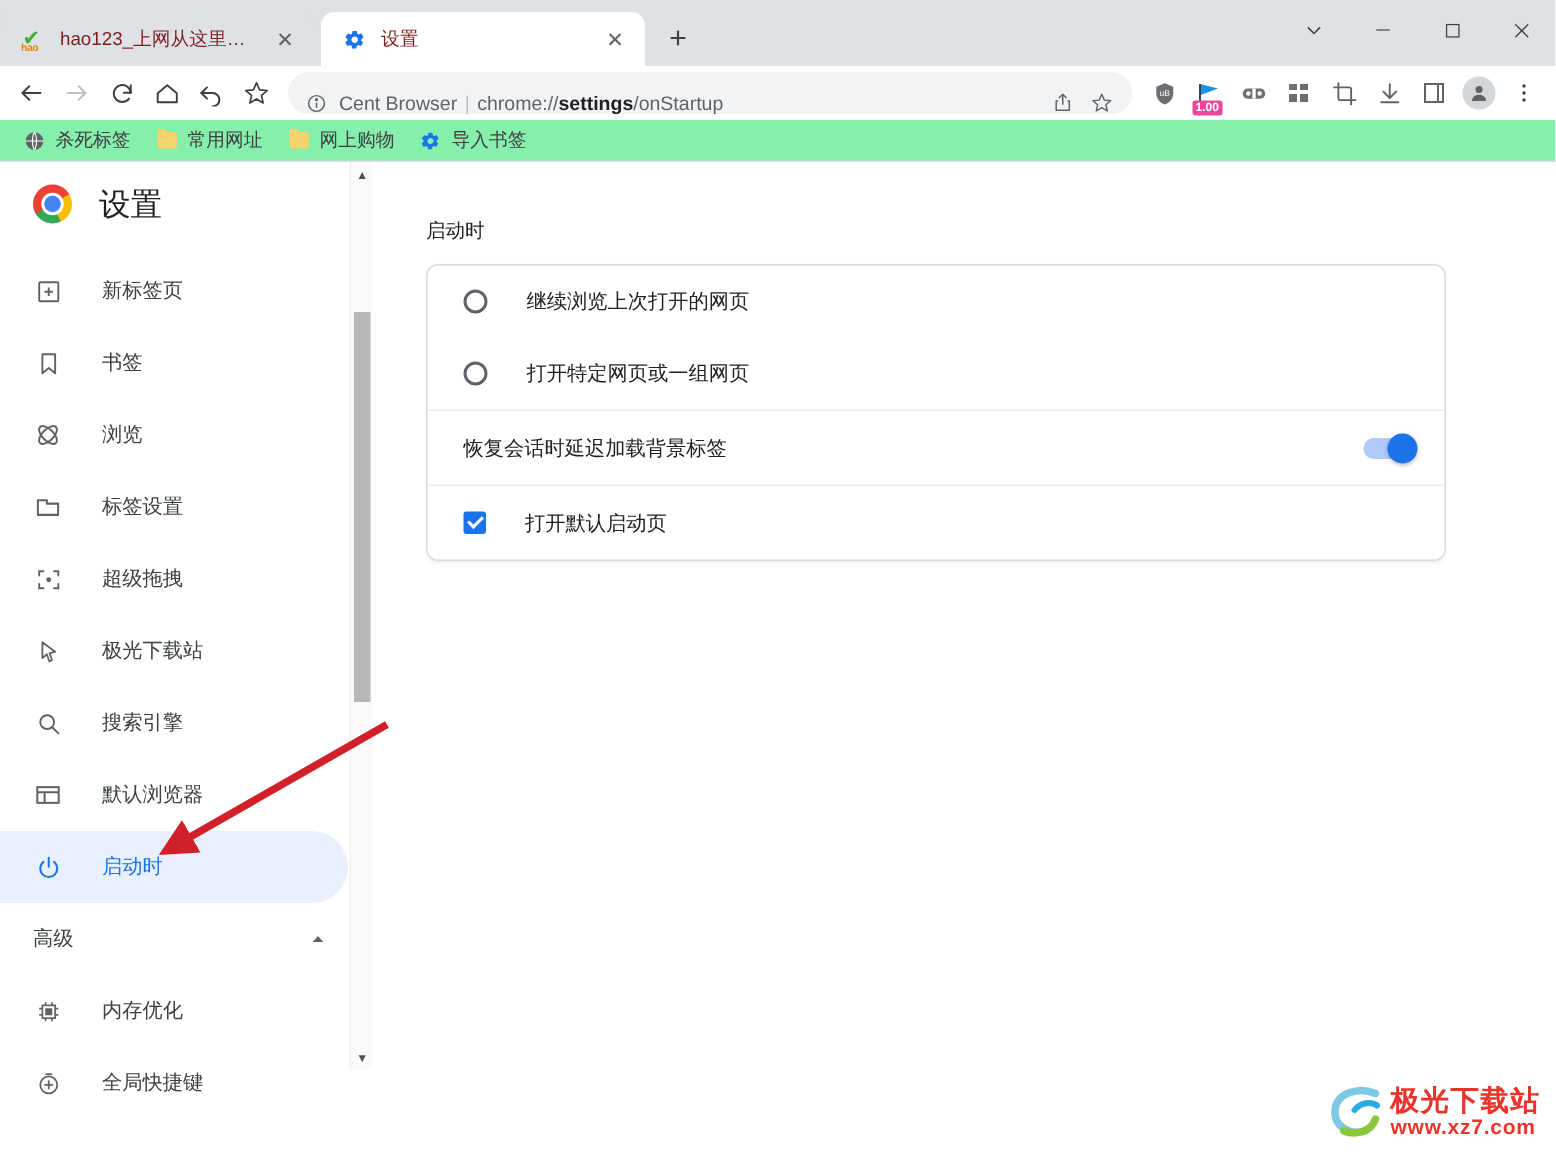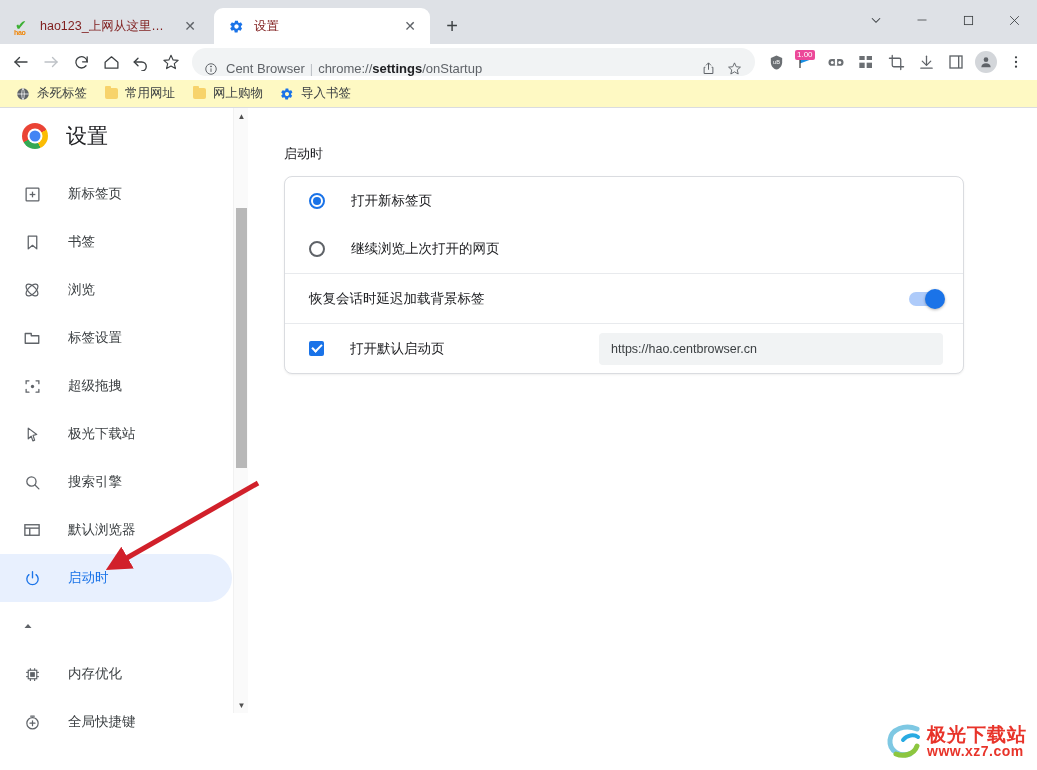--- a/index.html
+++ b/index.html
@@ -82,31 +82,31 @@
   .omni-info { width: 18px; flex: 0 0 18px; color: #5f6368; display:flex; align-items:center; justify-content:center;}
   .omni-text {
     flex: 1; font-size: 13px; color: #5f6368; white-space: nowrap;
     overflow: hidden; padding-left: 6px;
   }
   .omni-text b { color: #202124; font-weight: 600; }
   .omni-sep { color: #bdc1c6; padding: 0 5px; }
   .omni-action { width: 26px; flex: 0 0 26px; display: flex; align-items:center; justify-content:center; color:#5f6368;}
 
   .ext-flag-badge {
-    position: absolute; bottom: 17px; left: 4px;
-    background: #ec4899; color: #fff; font-size: 8px; font-weight: normal;
+    position: absolute; bottom: 0px; left: 4px;
+    background: #ec4899; color: #fff; font-size: 8px; font-weight: bold;
     padding: 1px 2px; border-radius: 2px; line-height: 8px;
   }
   .avatar-circle {
     width: 22px; height: 22px; border-radius: 50%; background: #d3d6da;
     display: flex; align-items: center; justify-content: center;
   }
 
   .bookmarks {
-    height: 28px; background: #fef9c3; display: flex; align-items: center;
+    height: 28px; background: #86efac; display: flex; align-items: center;
     padding: 0 8px; border-bottom: 1px solid #dadce0;
   }
   .bm {
     display: flex; align-items: center; height: 22px;
     padding: 0 7px; border-radius: 4px; margin-right: 2px;
   }
   .bm-icon { width: 16px; height: 16px; flex:0 0 16px; margin-right: 6px; display:flex; align-items:center; justify-content:center;}
   .bm-label { font-size: 12.5px; color: #3c4043; white-space: nowrap; }
   .folder-ico {
     width: 13px; height: 11px; background: #f7d36b; border-radius: 1px 2px 2px 2px;
@@ -567,20 +567,21 @@
           <span class="nav-icon">
             <svg width="17" height="17" viewBox="0 0 24 24" fill="none" stroke="#1a73e8" stroke-width="1.9" stroke-linecap="round">
                 <path d="M7 6.5a8 8 0 1 0 10 0"></path>
                 <line x1="12" y1="2.5" x2="12" y2="11"></line>
               </svg>
           </span>
           <span class="nav-label">启动时</span>
         </div>
 
         <div class="nav-section">
+          <span class="nav-label">高级</span>
           <span class="chev">
             <svg width="12" height="12" viewBox="0 0 24 24" fill="#5f6368">
                 <path d="M12 8l7 8H5z"></path>
               </svg>
           </span>
         </div>
 
         <div class="nav-item">
           <span class="nav-icon">
             <svg width="17" height="17" viewBox="0 0 24 24" fill="none" stroke="#5f6368" stroke-width="1.6">
@@ -620,46 +621,43 @@
       </div>
     </div>
 
     <div class="content">
 
 
       <div class="section-title">启动时</div>
 
       <div class="card">
 
-        <div class="radio-row">
-          <span class="radio checked"></span>
-          <span class="radio-label">打开新标签页</span>
-        </div>
 
         <div class="radio-row">
           <span class="radio"></span>
           <span class="radio-label">继续浏览上次打开的网页</span>
         </div>
 
+        <div class="radio-row">
+          <span class="radio"></span>
+          <span class="radio-label">打开特定网页或一组网页</span>
+        </div>
 
         <div class="divider"></div>
 
         <div class="toggle-row">
           <span class="toggle-label">恢复会话时延迟加载背景标签</span>
           <span class="switch"></span>
         </div>
 
         <div class="divider"></div>
 
         <div class="check-row">
           <span class="checkbox"></span>
           <span class="check-label">打开默认启动页</span>
-          <span class="url-field">
-            <span class="url-text">https://hao.centbrowser.cn</span>
-          </span>
         </div>
 
       </div>
     </div>
 
     <div class="watermark">
       <svg width="44" height="40" viewBox="0 0 44 40">
         <path d="M34 8 C22 3 8 8 7 19 C6 30 17 36 27 33" fill="none" stroke="#7ec8e3" stroke-width="5" stroke-linecap="round"></path>
         <path d="M13 33 C20 36 31 34 34 25" fill="none" stroke="#8cc63f" stroke-width="5" stroke-linecap="round"></path>
         <path d="M20 19 C24 14 31 13 35 16" fill="none" stroke="#29abe2" stroke-width="4" stroke-linecap="round"></path>

